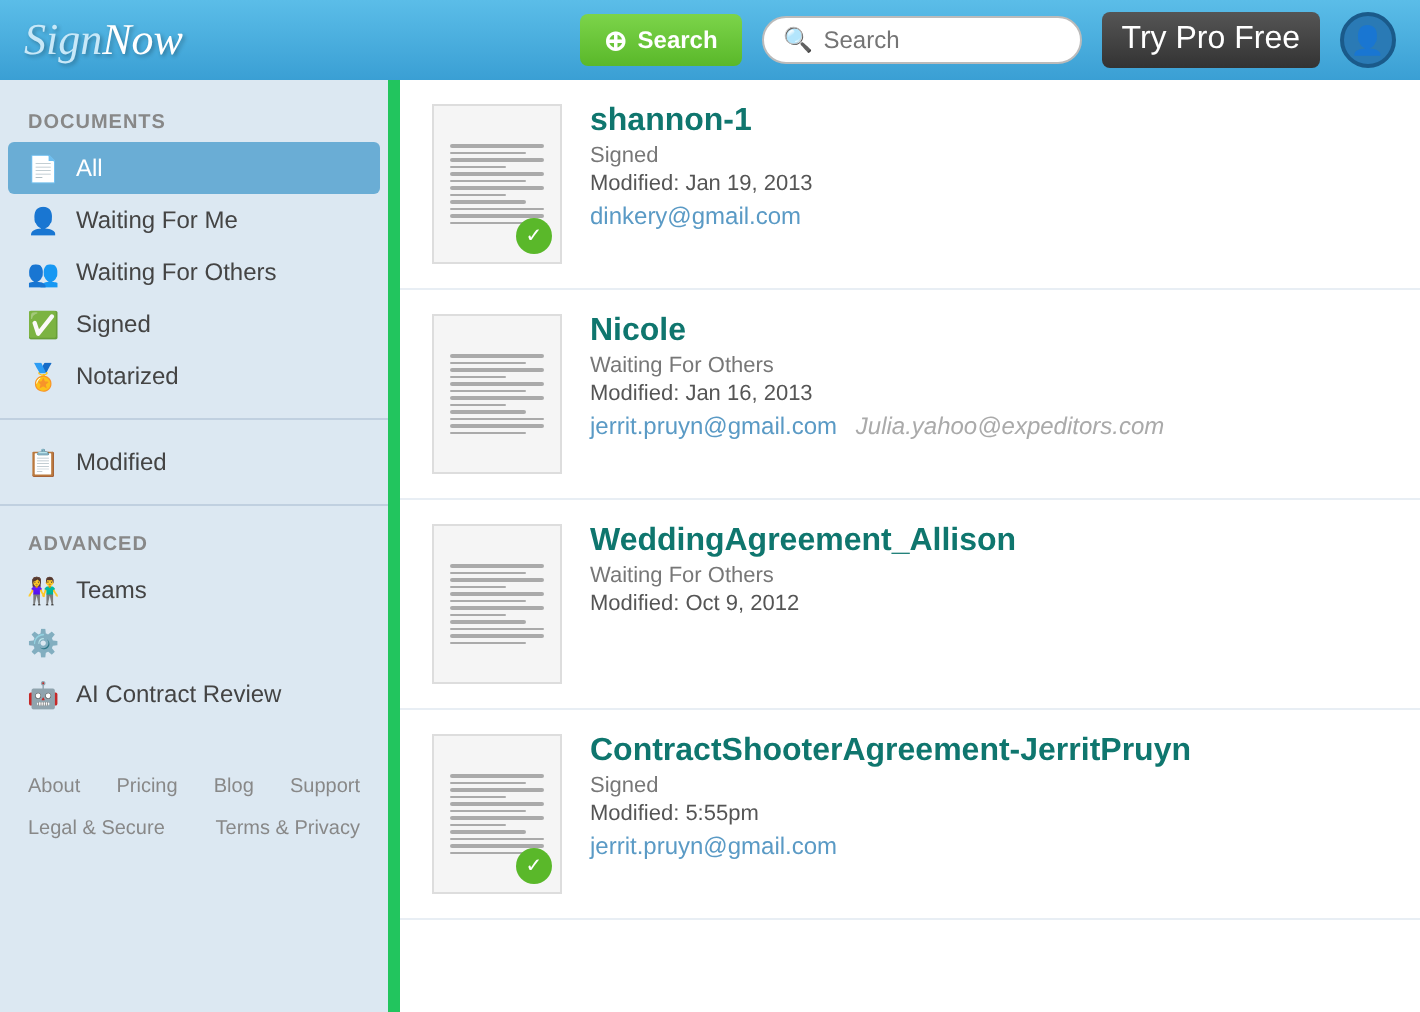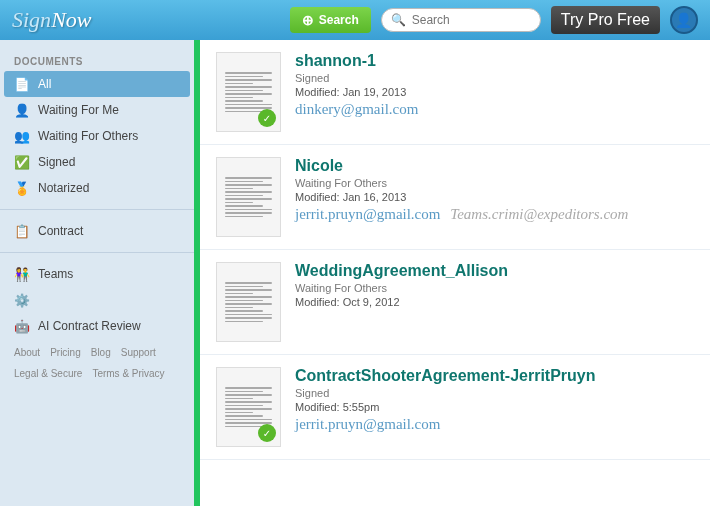--- a/index.html
+++ b/index.html
@@ -192,23 +192,22 @@
       font-size: 11px;
       color: #777;
       margin-bottom: 2px;
     }
     .doc-date {
       font-size: 11px;
       color: #555;
       margin-bottom: 3px;
     }
     .doc-emails {
-      font-size: 15px;
+      font-size: 12px;
       color: #5a9ac5;
-      font-family: Liberation Serif, serif;
     }
     .doc-emails .email {
       margin-right: 6px;
     }
 
     
     .thumb-doc {
       width: 55px;
       display: flex;
       flex-direction: column;
@@ -264,41 +263,42 @@
     </div>
     <div class="sidebar-item">
       <span class="item-icon">🏅</span>
       <span>Notarized</span>
     </div>
 
     <div class="divider"></div>
 
     <div class="sidebar-item">
       <span class="item-icon">📋</span>
-      <span>Contract</span>
+      <span>Modified</span>
     </div>
 
     <div class="divider"></div>
 
+    <div class="sidebar-section-title">ADVANCED</div>
 
     <div class="sidebar-item">
       <span class="item-icon">👫</span>
       <span>Teams</span>
     </div>
     <div class="sidebar-item">
       <span class="item-icon">⚙️</span>
     </div>
     <div class="sidebar-item">
       <span class="item-icon">🤖</span>
       <span>AI Contract Review</span>
     </div>
 
     <div style="flex:1"></div>
 
-    <div class="sidebar-footer" style="">
+    <div class="sidebar-footer" style="margin-top:20px;justify-content:space-between;">
       <a href="#">About</a>
       <a href="#">Pricing</a>
       <a href="#">Blog</a>
       <a href="#">Support</a>
       <a href="#">Legal &amp; Secure</a>
       <a href="#">Terms &amp; Privacy</a>
     </div>
   </div>
 
   <div class="doc-list">
@@ -347,21 +347,21 @@
             <div class="tl f"></div>
             <div class="tl m"></div>
         </div>
       </div>
       <div class="doc-info">
         <div class="doc-name">Nicole</div>
         <div class="doc-status">Waiting For Others</div>
         <div class="doc-date">Modified: Jan 16, 2013</div>
         <div class="doc-emails">
           <span class="email">jerrit.pruyn@gmail.com</span>
-          <span class="email" style="color:#aaa; font-style:italic;">Teams.crimi@expeditors.com</span>
+          <span class="email" style="color:#aaa; font-style:italic;">Julia.yahoo@expeditors.com</span>
         </div>
       </div>
     </div>
 
     <div class="doc-item">
       <div class="doc-thumb">
         <div class="thumb-doc">
           <div class="tl f"></div>
             <div class="tl m"></div>
             <div class="tl f"></div>

